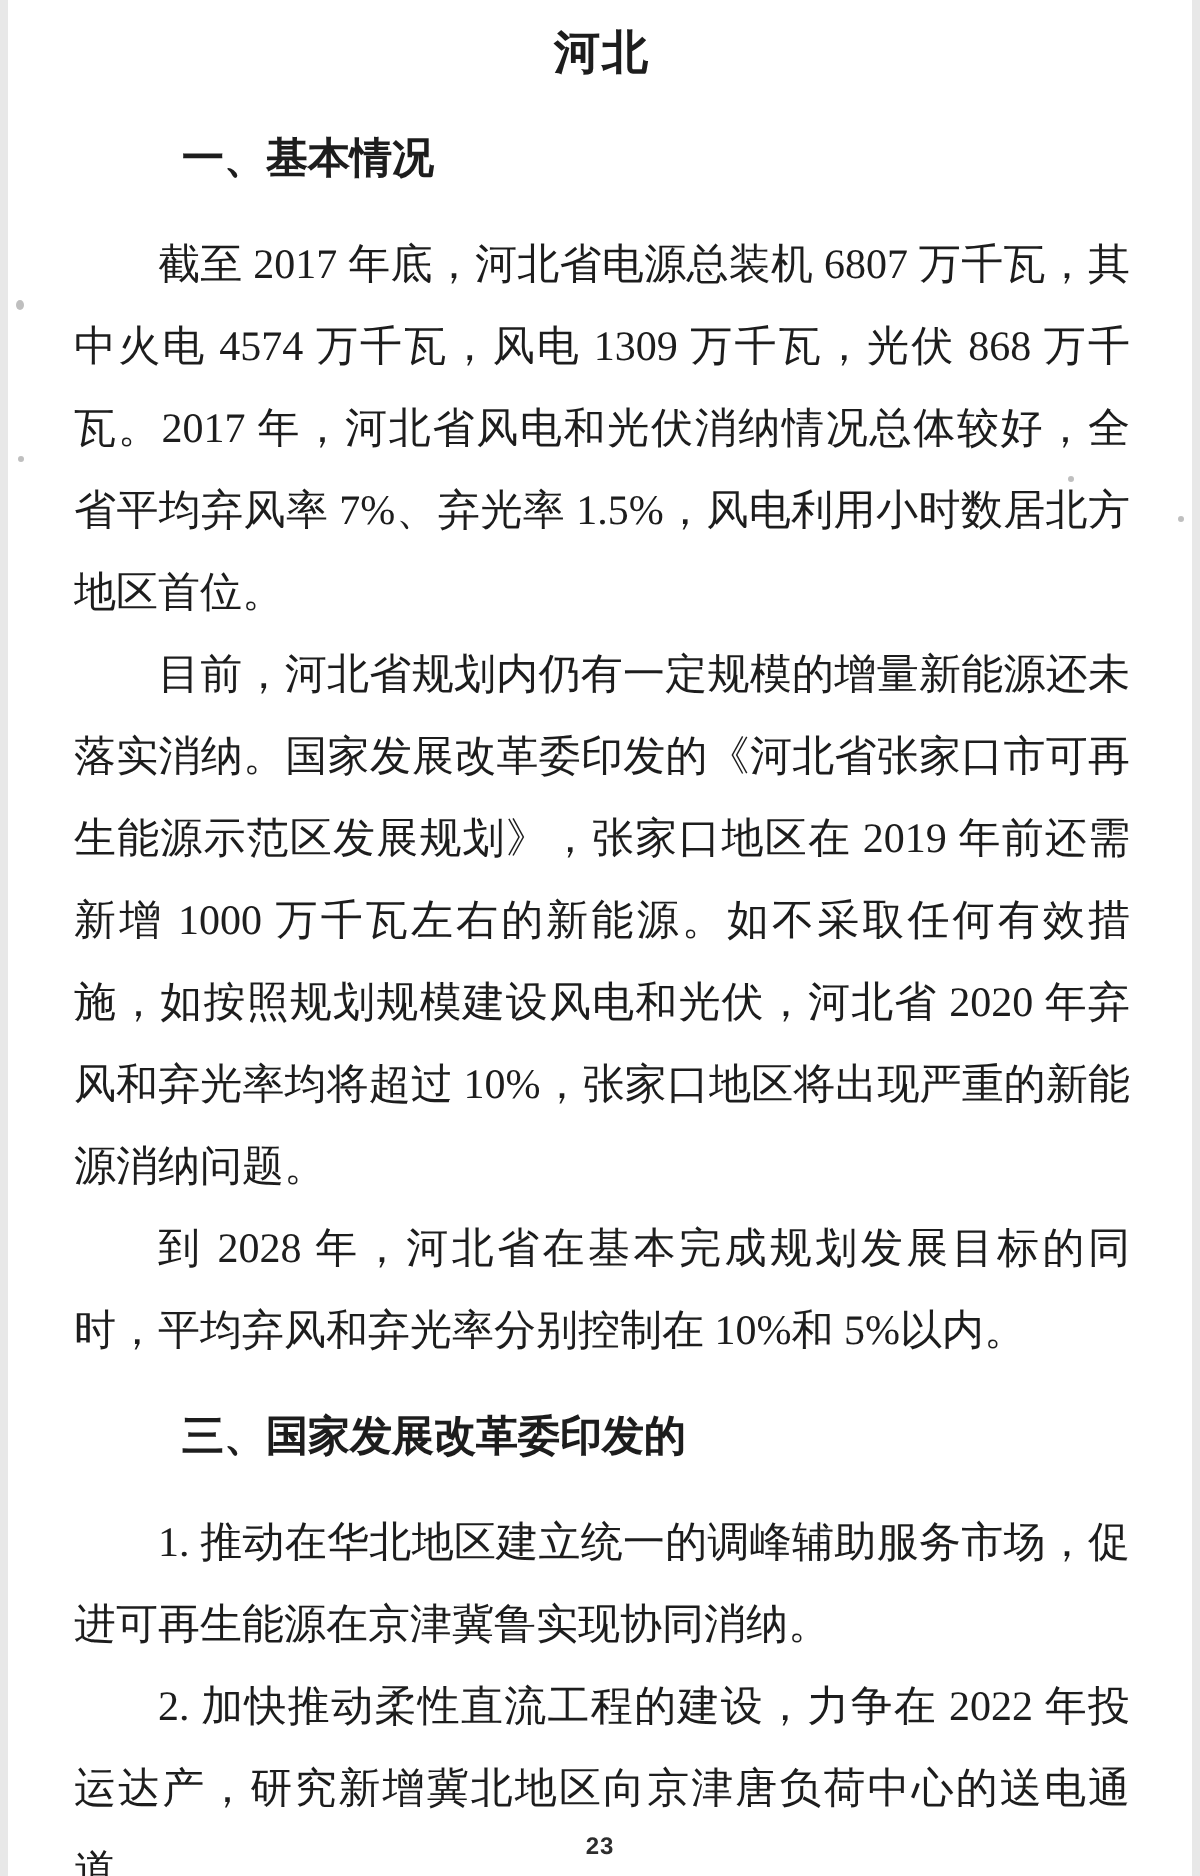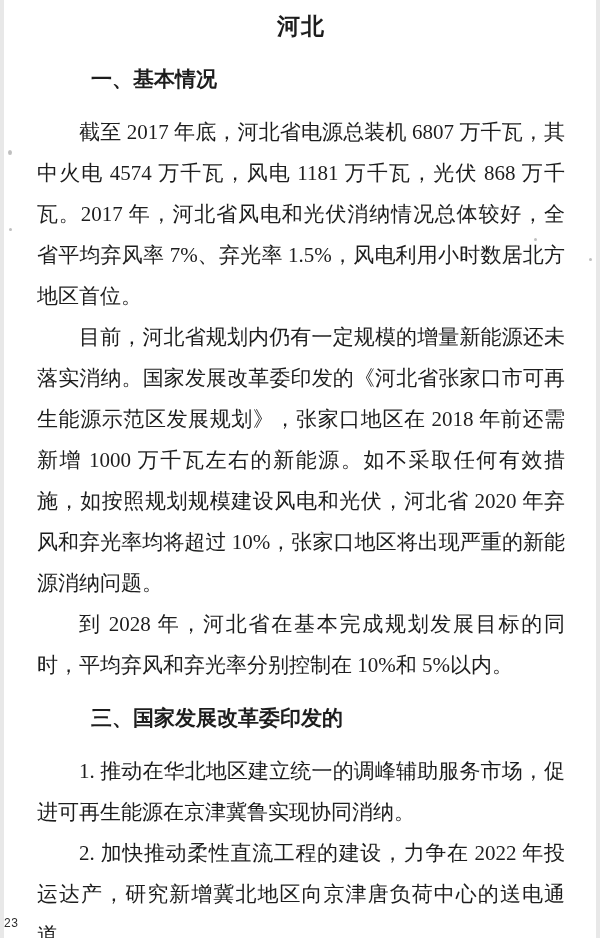--- a/index.html
+++ b/index.html
@@ -42,23 +42,24 @@
     line-height: 41px;
     text-align: justify;
     text-indent: 2em;
     word-break: break-all;
   }
   .page-number {
     position: absolute;
     bottom: 8px;
     left: 0;
     width: 100%;
+    text-align: center;
     font-family: "Liberation Sans", "DejaVu Sans", sans-serif;
     font-size: 12px;
-    font-weight: normal;
+    font-weight: bold;
     color: #2e2e2e;
     letter-spacing: 0.5px;
   }
   .speck {
     position: absolute;
     background: #8a8a8a;
     opacity: 0.55;
     border-radius: 50%;
   }
   .speck-1 { left: 4px;  top: 150px; width: 4px; height: 5px; }
@@ -69,23 +70,23 @@
 </head>
 <body>
 
 <div class="page">
   <div class="content">
 
     <h1 class="doc-title">河北</h1>
 
     <h2 class="heading">一、基本情况</h2>
 
-    <p class="para">截至 2017 年底，河北省电源总装机 6807 万千瓦，其中火电 4574 万千瓦，风电 1181 万千瓦，光伏 868 万千瓦。2017 年，河北省风电和光伏消纳情况总体较好，全省平均弃风率 7%、弃光率 1.5%，风电利用小时数居北方地区首位。</p>
+    <p class="para">截至 2017 年底，河北省电源总装机 6807 万千瓦，其中火电 4574 万千瓦，风电 1309 万千瓦，光伏 868 万千瓦。2017 年，河北省风电和光伏消纳情况总体较好，全省平均弃风率 7%、弃光率 1.5%，风电利用小时数居北方地区首位。</p>
 
-    <p class="para">目前，河北省规划内仍有一定规模的增量新能源还未落实消纳。国家发展改革委印发的《河北省张家口市可再生能源示范区发展规划》，张家口地区在 2018 年前还需新增 1000 万千瓦左右的新能源。如不采取任何有效措施，如按照规划规模建设风电和光伏，河北省 2020 年弃风和弃光率均将超过 10%，张家口地区将出现严重的新能源消纳问题。</p>
+    <p class="para">目前，河北省规划内仍有一定规模的增量新能源还未落实消纳。国家发展改革委印发的《河北省张家口市可再生能源示范区发展规划》，张家口地区在 2019 年前还需新增 1000 万千瓦左右的新能源。如不采取任何有效措施，如按照规划规模建设风电和光伏，河北省 2020 年弃风和弃光率均将超过 10%，张家口地区将出现严重的新能源消纳问题。</p>
 
 
     <p class="para">到 2028 年，河北省在基本完成规划发展目标的同时，平均弃风和弃光率分别控制在 10%和 5%以内。</p>
 
     <h2 class="heading">三、国家发展改革委印发的</h2>
 
     <p class="para">1. 推动在华北地区建立统一的调峰辅助服务市场，促进可再生能源在京津冀鲁实现协同消纳。</p>
 
     <p class="para">2. 加快推动柔性直流工程的建设，力争在 2022 年投运达产，研究新增冀北地区向京津唐负荷中心的送电通道。</p>
 

